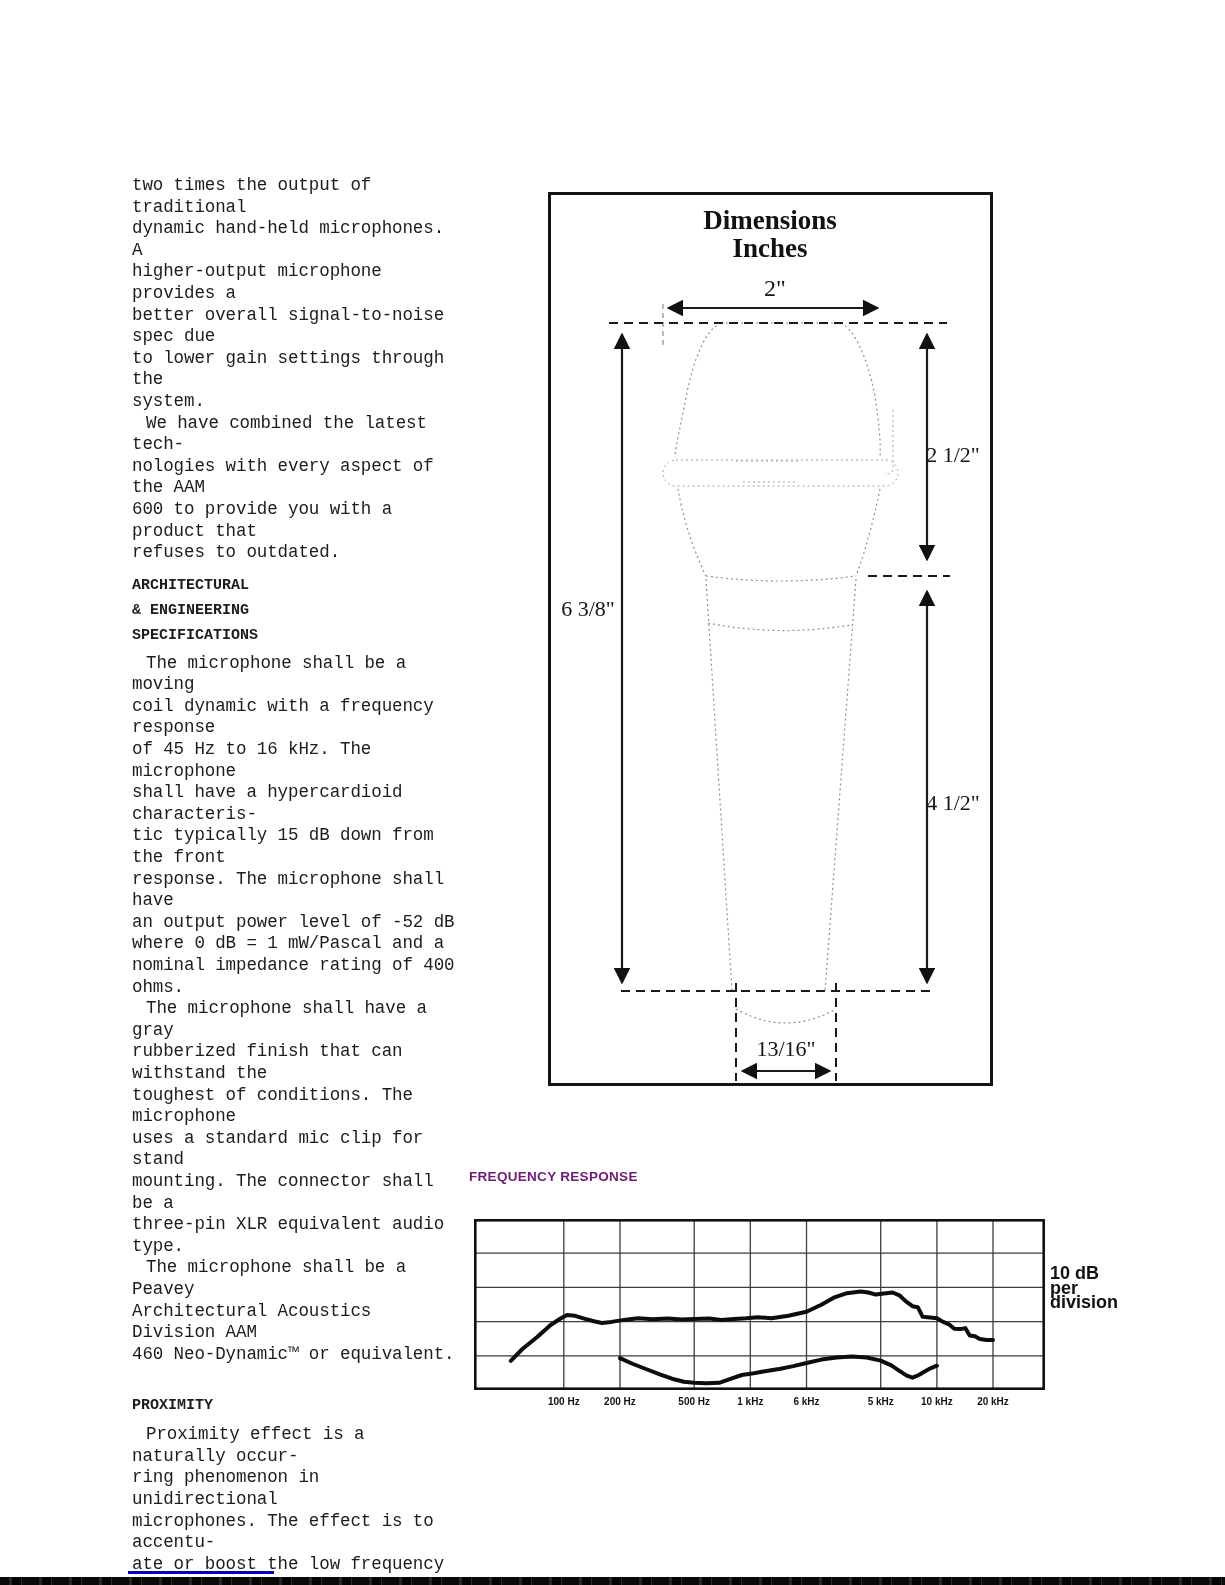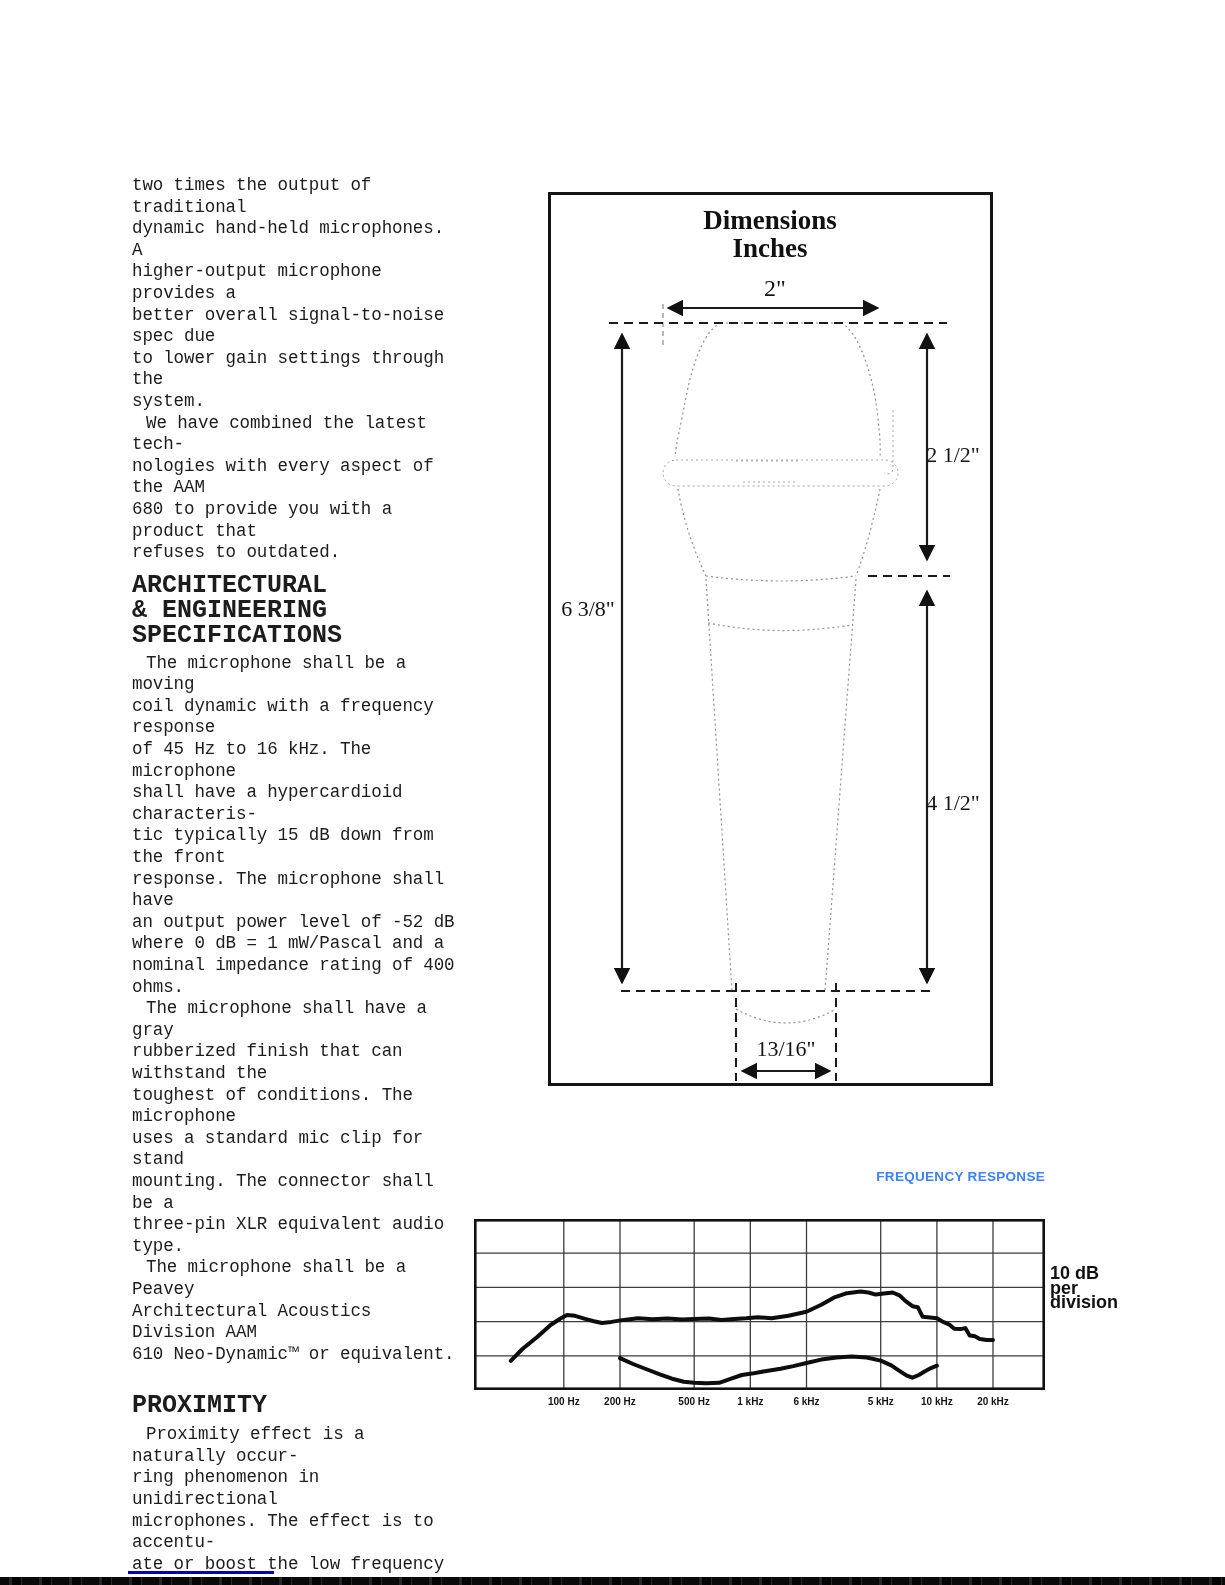--- a/index.html
+++ b/index.html
@@ -2,36 +2,36 @@
 <html><head>
 <meta charset="utf-8">
 <style>
   html,body{margin:0;padding:0;background:#e8e8e8;}
   .page{position:relative;width:1225px;height:1585px;background:#ffffff;overflow:hidden;
         font-family:"Liberation Sans",sans-serif;color:#1c1c1c;}
   
   .left-col{position:absolute;left:132px;top:175px;width:326px;font-family:Liberation Mono, monospace;}
   .para{font-size:17.5px;line-height:21.6px;white-space:pre-line;margin:0;letter-spacing:-0.1px;}
   .para.indent{text-indent:14px;}
-  .hdg{font-size:25px;line-height:25px;font-weight:bold;white-space:pre-line;margin:9px 0 5px 0;}
+  .hdg{font-size:15px;line-height:25px;font-weight:bold;white-space:pre-line;margin:9px 0 5px 0;}
   .hdg.prox{margin-top:28px;margin-bottom:6px;}
   
   .dim-box{position:absolute;left:548px;top:192px;width:439px;height:888px;border:3px solid #141414;}
   .dim-box svg{position:absolute;left:0;top:0;}
   .dim-title{font-family:"Liberation Serif",serif;font-weight:bold;font-size:27px;fill:#111;}
   .dim-label{font-family:"Liberation Serif",serif;font-size:22px;fill:#141414;}
   .dim-label.big{font-size:24px;}
   .mic{fill:none;stroke:#8f8f8f;stroke-width:1.2;stroke-dasharray:2 3;}
   .mic2{fill:none;stroke:#a3a3a3;stroke-width:1;stroke-dasharray:2 3;}
   .dimline{stroke:#1a1a1a;stroke-width:2.2;fill:none;}
   .dashline{stroke:#1a1a1a;stroke-width:2;stroke-dasharray:9 6;fill:none;}
   .tickline{stroke:#9a9a9a;stroke-width:1.4;stroke-dasharray:5 4;fill:none;}
   
-  .chart-title{position:absolute;left:469px;top:1169px;width:576px;text-align:right;
-               font-size:13.5px;font-weight:bold;letter-spacing:0.3px;color:#3b82f6;}
+  .chart-title{position:absolute;left:469px;top:1169px;width:576px;text-align:left;
+               font-size:13.5px;font-weight:bold;letter-spacing:0.3px;color:#701a75;}
   #chart-svg{position:absolute;left:474px;top:1219px;}
   .grid{stroke:#3d3d3d;stroke-width:1.3;}
   .frame{fill:none;stroke:#111;stroke-width:2.6;}
   .curve{fill:none;stroke:#0d0d0d;stroke-width:4;stroke-linejoin:round;stroke-linecap:round;}
   .xlab{position:absolute;top:1396px;width:60px;text-align:center;font-size:10px;font-weight:bold;color:#111;}
   .ynote{position:absolute;left:1050px;top:1266px;font-size:18px;font-weight:bold;line-height:14.5px;
          white-space:pre-line;color:#111;}
   
   .blue-line{position:absolute;left:128px;top:1571px;width:146px;height:3px;background:#0000bb;}
   .bottom-edge{position:absolute;left:0;top:1577px;width:1225px;height:8px;
@@ -44,21 +44,21 @@
 
   <div class="left-col">
     <p class="para">two times the output of traditional
 dynamic hand-held microphones. A
 higher-output microphone provides a
 better overall signal-to-noise spec due
 to lower gain settings through the
 system.</p>
     <p class="para indent">We have combined the latest tech-
 nologies with every aspect of the AAM
-680 to provide you with a product that
+600 to provide you with a product that
 refuses to outdated.</p>
     <h2 class="hdg">ARCHITECTURAL
 &amp; ENGINEERING
 SPECIFICATIONS</h2>
     <p class="para indent">The microphone shall be a moving
 coil dynamic with a frequency response
 of 45 Hz to 16 kHz. The microphone
 shall have a hypercardioid characteris-
 tic typically 15 dB down from the front
 response. The microphone shall have
@@ -66,21 +66,21 @@
 where 0 dB = 1 mW/Pascal and a
 nominal impedance rating of 400 ohms.</p>
     <p class="para indent">The microphone shall have a gray
 rubberized finish that can withstand the
 toughest of conditions. The microphone
 uses a standard mic clip for stand
 mounting. The connector shall be a
 three-pin XLR equivalent audio type.</p>
     <p class="para indent">The microphone shall be a Peavey
 Architectural Acoustics Division AAM
-610 Neo-Dynamic™ or equivalent.</p>
+460 Neo-Dynamic™ or equivalent.</p>
     <h2 class="hdg prox">PROXIMITY</h2>
     <p class="para indent">Proximity effect is a naturally occur-
 ring phenomenon in unidirectional
 microphones. The effect is to accentu-
 ate or boost the low frequency re-
 sponse. This effect is a function of
 distance from the diaphragm to the
 source and increases as the diaphragm
 is moved closer to the source.</p>
   </div>

